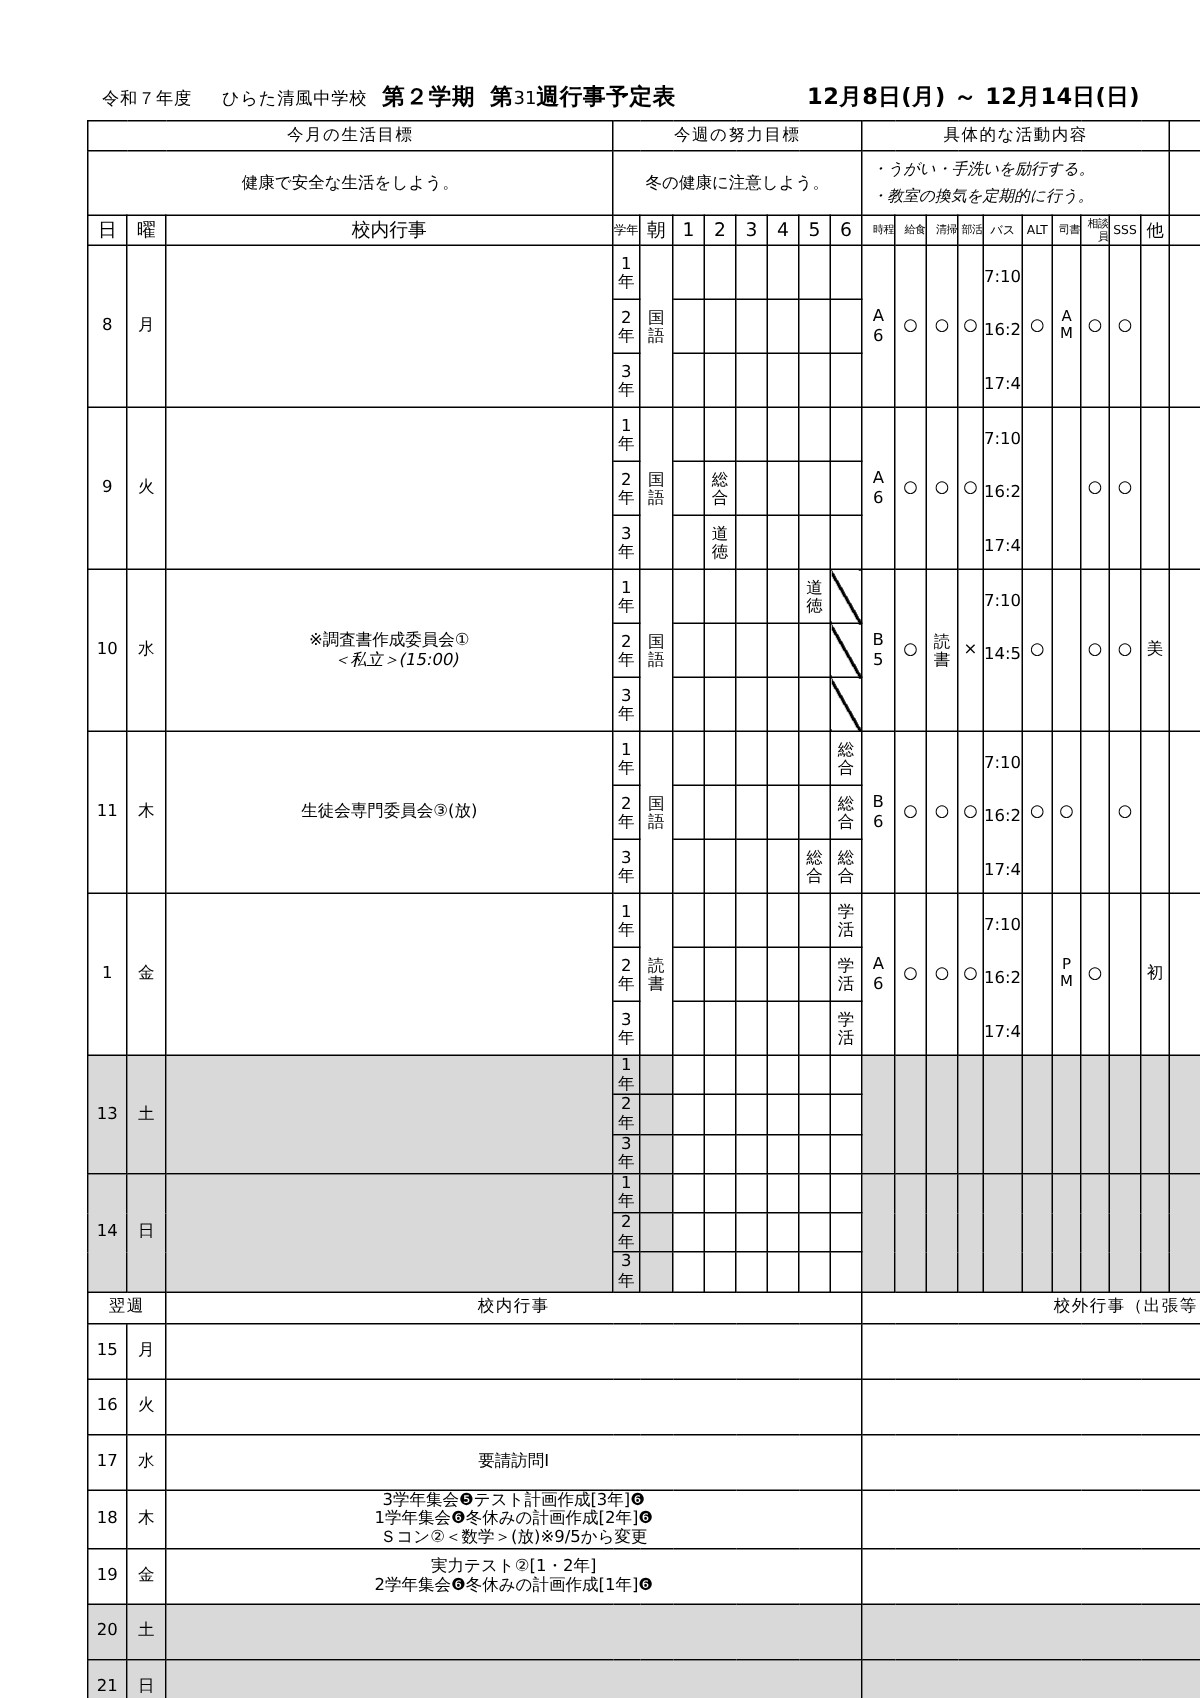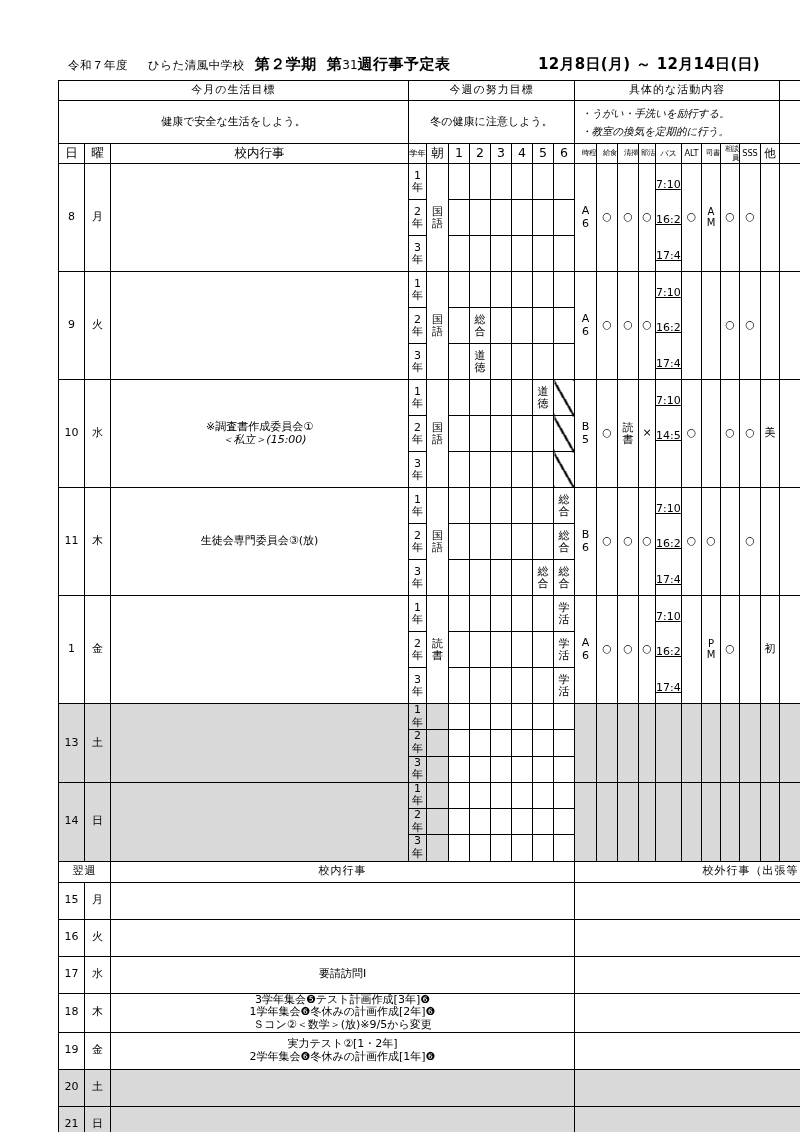--- a/index.html
+++ b/index.html
@@ -138,21 +138,20 @@
   .bus-cell {
     font-size: 6.6px;
     line-height: 1;
     position: relative;
     padding: 0;
   }
   .bus-cell .b1, .bus-cell .b2, .bus-cell .b3 {
     position: absolute;
     left: 0; right: 4px;
     text-align: center;
-    text-decoration: underline;
   }
   .bus-cell .b1 { top: 14%; }
   .bus-cell .b2 { top: 47%; }
   .bus-cell .b3 { top: 80%; }
   .ampm .s-ch { display:block; line-height: 1.05; font-size: 10px; }
   .small-mark { font-size: 10px; }
 
   
   .shaded { background: #d9d9d9; }
   .wk-grade {

